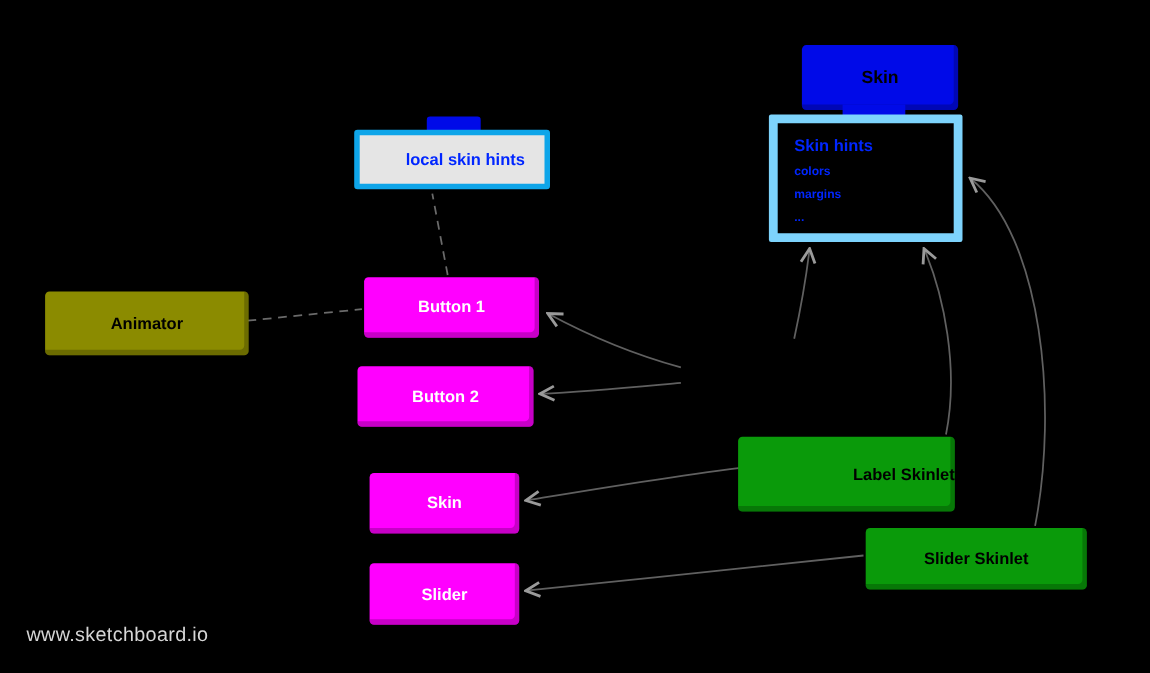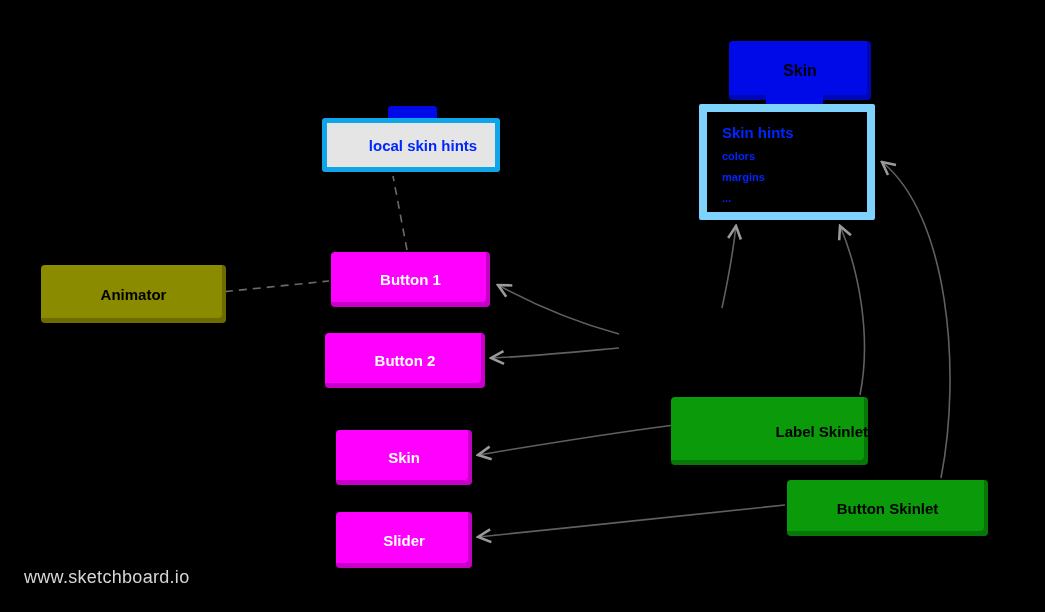--- a/index.html
+++ b/index.html
@@ -96,18 +96,18 @@
   <div class="node magenta" style="left:336px;top:512px;width:136px;height:56px;">
     <span>Slider</span>
   </div>
 
 
   <div class="node green" style="left:671px;top:397px;width:197px;height:68px;justify-content:flex-end;">
     <span>Label Skinlet</span>
   </div>
 
   <div class="node green" style="left:787px;top:480px;width:201px;height:56px;">
-    <span>Button Skinlet</span>
+    <span>Slider Skinlet</span>
   </div>
 
   <div class="watermark">www.sketchboard.io</div>
 
 </div>
 
 </body></html>

